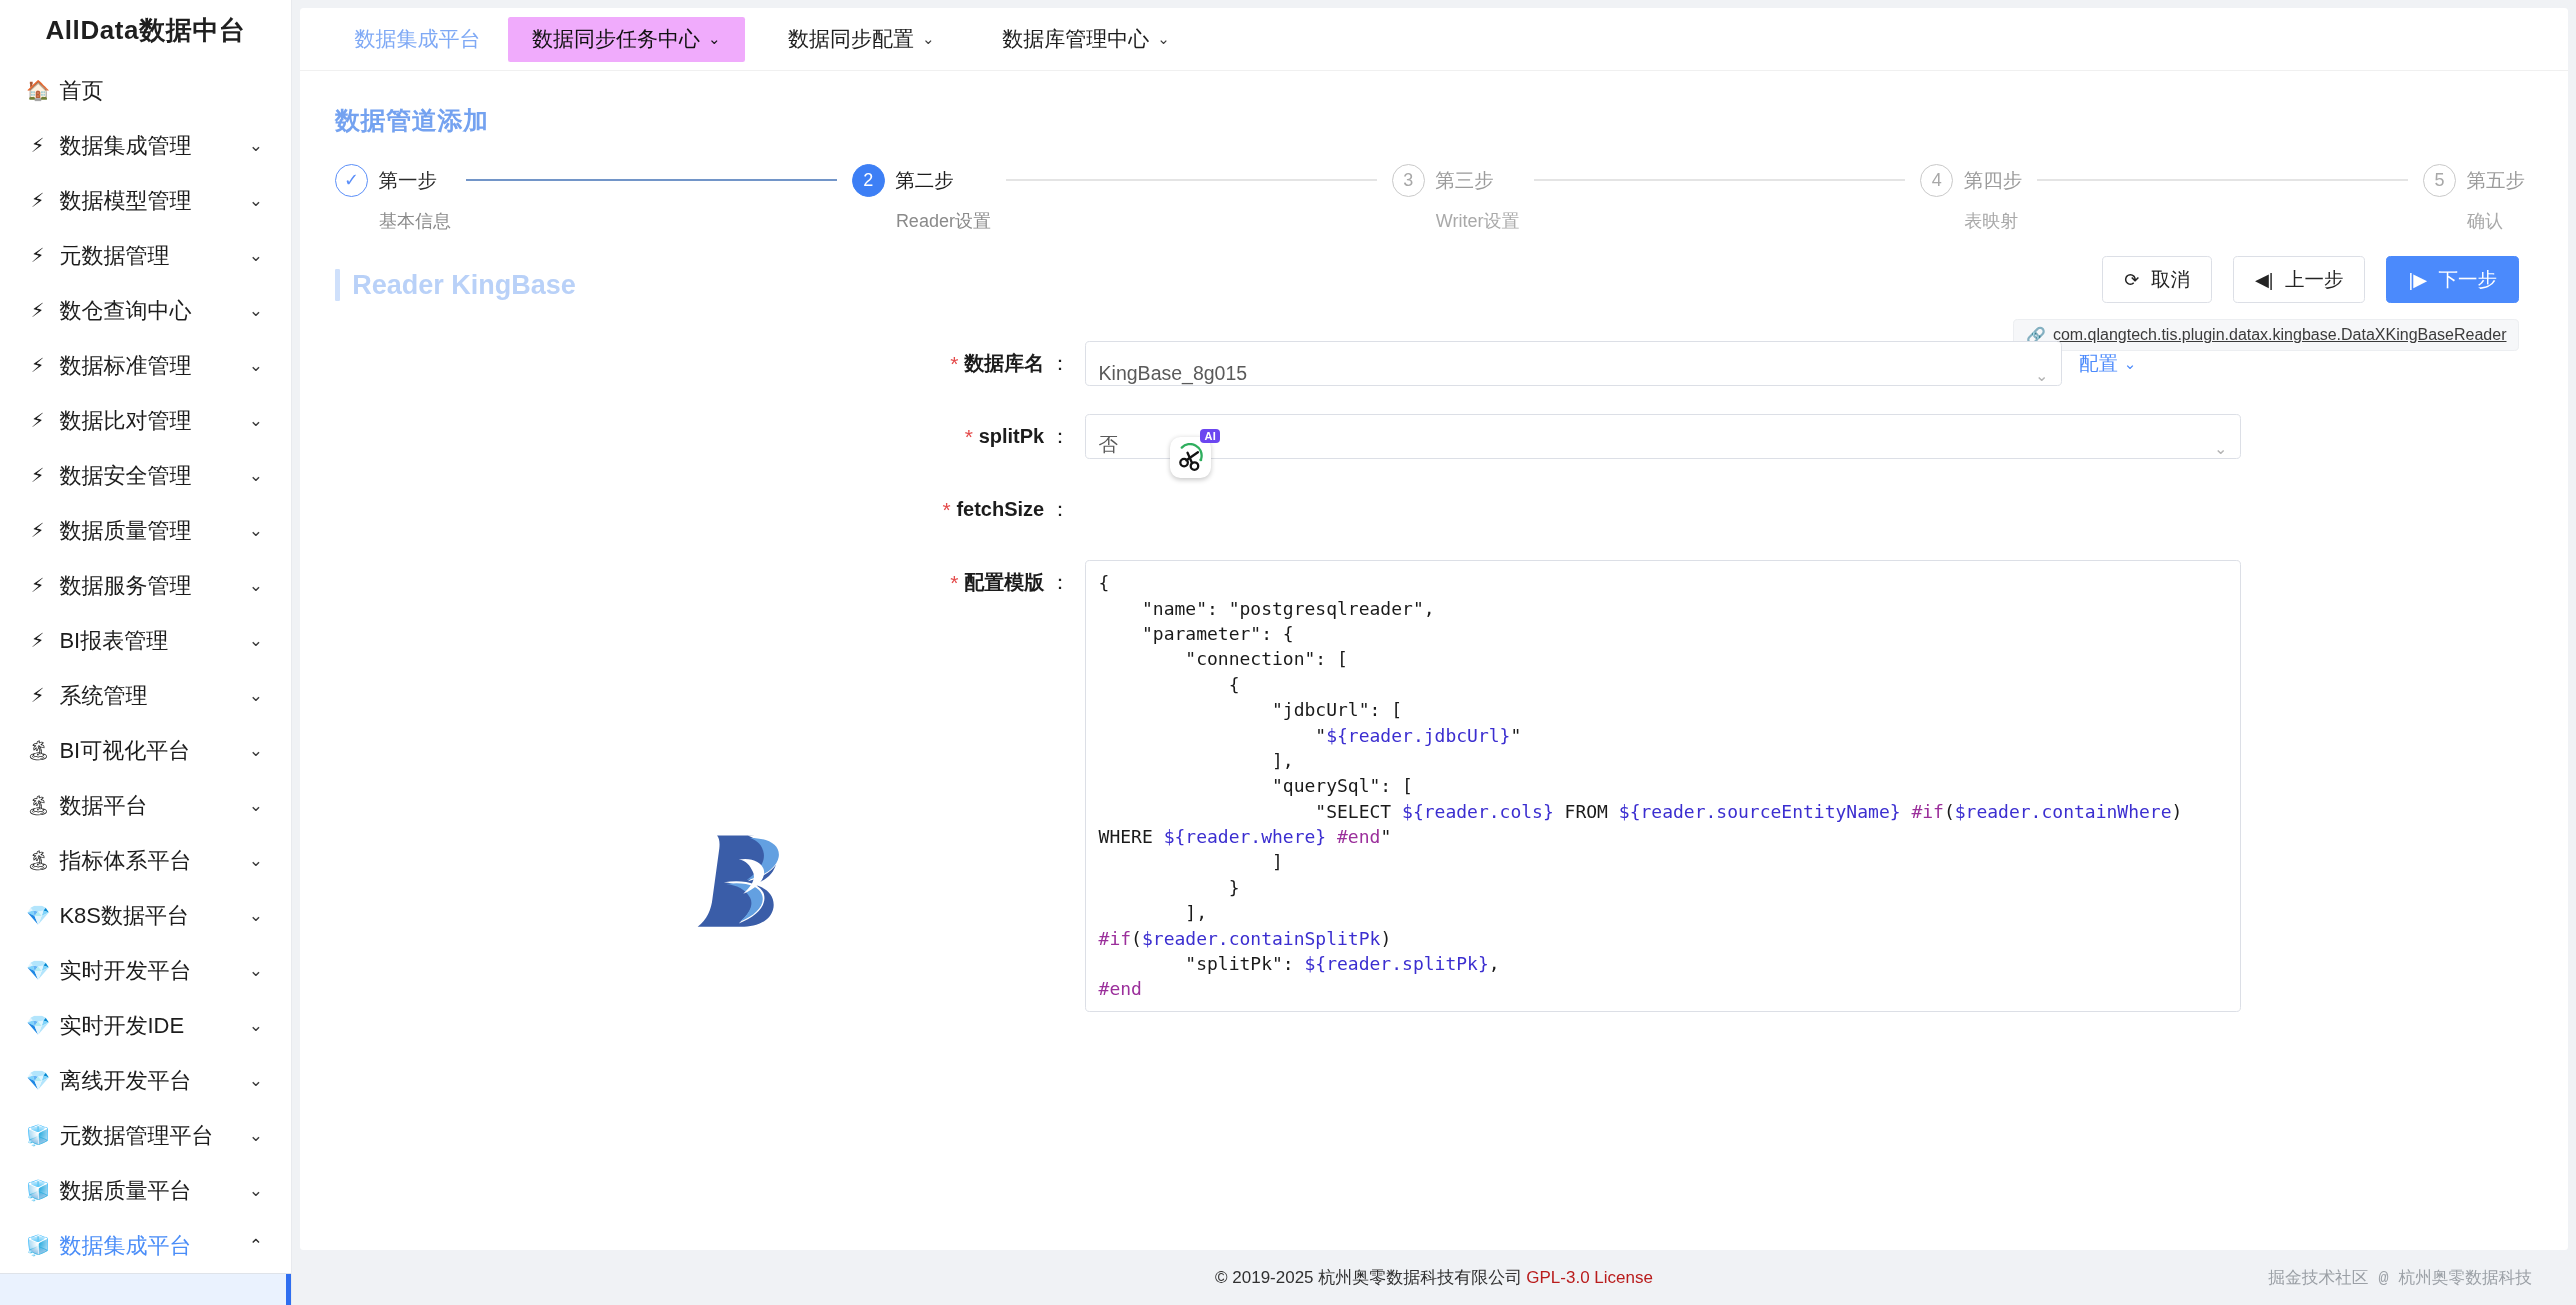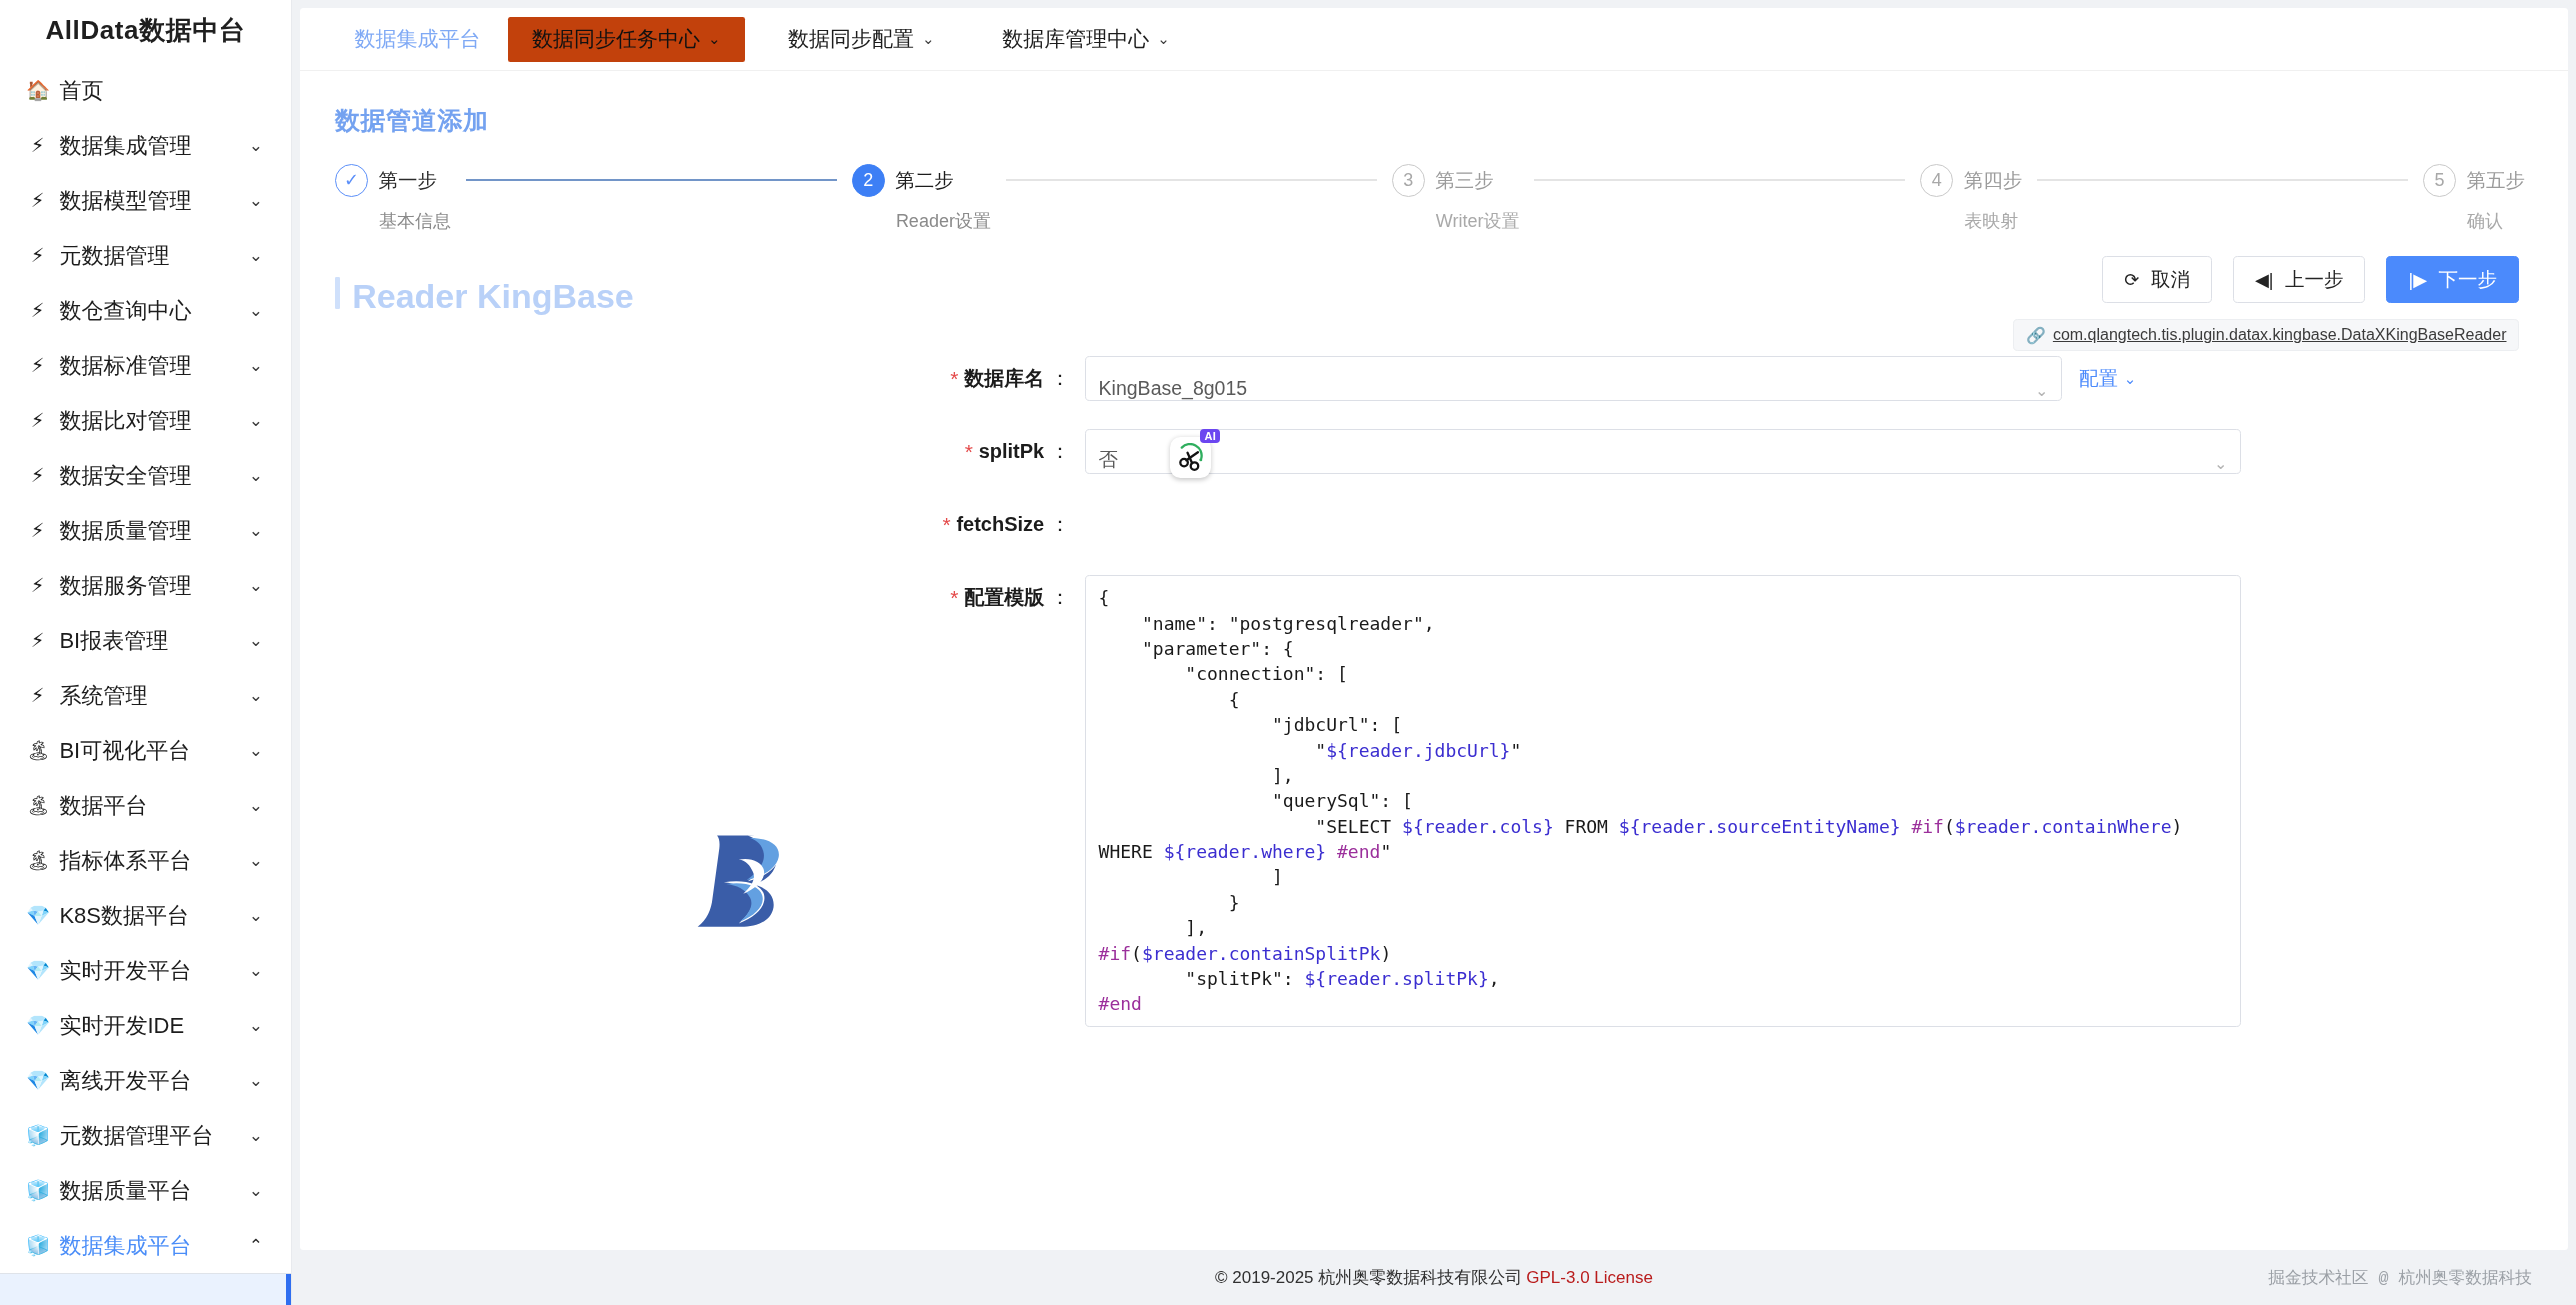--- a/index.html
+++ b/index.html
@@ -65,21 +65,21 @@
     font-size: 21px; color: #7fa9f5; padding: 0 19.5px; white-space: nowrap;
     font-weight: 400;
   }
   .tab {
     font-size: 21px; color: #1d1d1d; padding: 0 24px;
     height: 45px; display: flex; align-items: center; gap: 8px;
     white-space: nowrap; border-radius: 2.3px; cursor: pointer;
     margin-left: 19.5px;
   }
   .tab .caret { font-size: 15px; color: #3a3a3a; }
-  .tab.active { background: #c2410c; color: #111; margin-left: 8px; }
+  .tab.active { background: #f0abfc; color: #111; margin-left: 8px; }
   .tab.active .caret { color: #111; }
 
   
   .page-title {
     font-size: 25px; color: #74a2f0; font-weight: 600;
     padding: 33px 0 0 35px; letter-spacing: 0.6px;
   }
 
   
   .steps {
@@ -108,21 +108,21 @@
   .connector.filled { background: #7295c8; }
   .connector.empty  { background: #e4e4e4; }
   .conn-wrap { flex: 1; display: flex; align-items: center; height: 33px; }
 
   
   .sec-title-wrap {
     display: flex; align-items: center; gap: 12.6px;
     margin: 36px 0 0 35px;
   }
   .sec-bar { width: 4.6px; height: 32px; background: #cfe0fb; border-radius: 1.2px; }
-  .sec-title { font-size: 34px; color: #b9d1f8; font-weight: 600; margin-top: 8px; }
+  .sec-title { font-size: 27px; color: #b9d1f8; font-weight: 600; }
 
   
   .actions {
     position: absolute; right: 49px; top: 248px;
     display: flex; gap: 21px; align-items: center;
   }
   .btn {
     height: 47px; padding: 0 21px; border-radius: 4.6px;
     display: flex; align-items: center; gap: 11.5px;
     font-size: 19.5px; cursor: pointer; white-space: nowrap;

